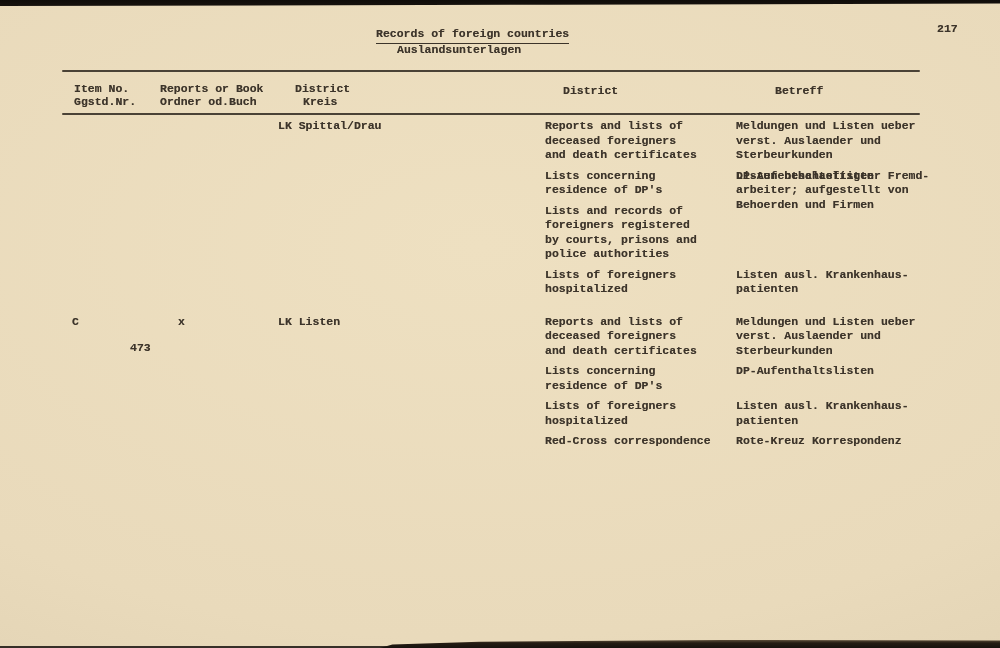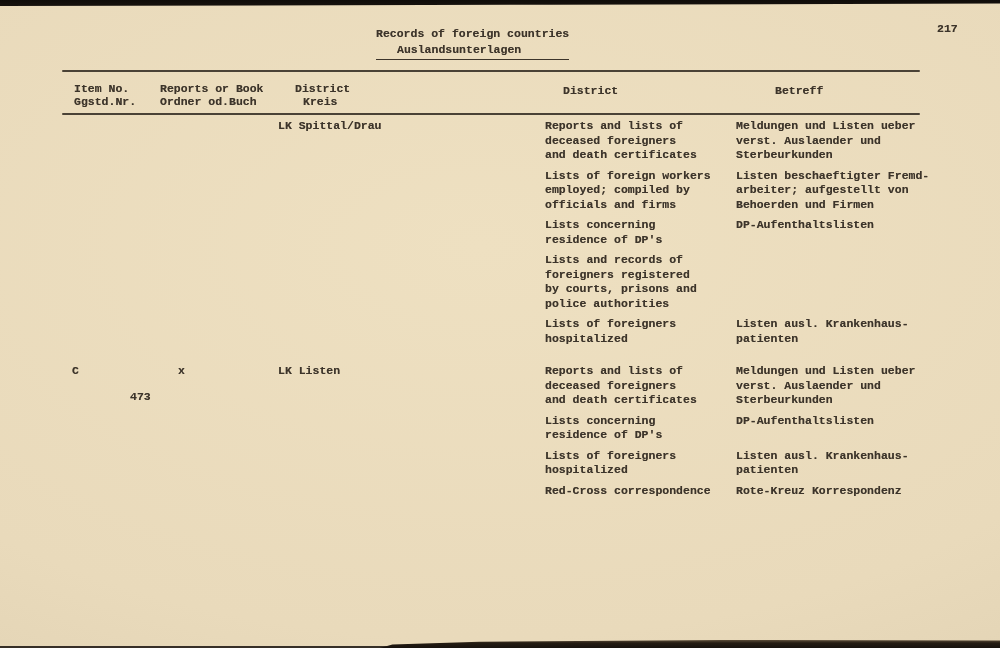--- a/index.html
+++ b/index.html
@@ -32,21 +32,21 @@
     position:absolute;bottom:0;left:0;width:41%;height:2px;
     background:var(--edge, #1a1510);opacity:.85;
   }
   .edge-bottom-band{
     position:absolute;bottom:0;left:38%;right:0;height:9px;
     background:linear-gradient(#6e5c44 0%, #241c13 45%, var(--edge,#14100c) 100%);
     clip-path:polygon(0 100%,2% 62%,16% 30%,55% 10%,100% 18%,100% 100%);
   }
 
   
-  .title{top:27px;left:376px;border-bottom:1.6px solid var(--ink,#3c342a);padding-bottom:17px;}
+  .title{top:27px;left:376px;border-bottom:1.6px solid var(--ink,#3c342a);padding-bottom:1px;}
   .subtitle{top:43px;left:397px;}
   .page-number{top:22px;left:893px;margin-left:44px;}
 
   
   .rule{position:absolute;left:62px;width:858px;height:2px;background:var(--rule,#4a4236);border-radius:1px;}
   .rule-top{top:70px;}
   .rule-mid{top:113px;height:1.7px;}
 
   
   .h-item-en{top:82px;left:74px;}
@@ -102,23 +102,20 @@
         <span class="cell district">LK Spittal/Drau</span>
         <div class="entry">
           <div class="subject">Reports and lists of
 deceased foreigners
 and death certificates</div>
           <div class="betreff">Meldungen und Listen ueber
 verst. Auslaender und
 Sterbeurkunden</div>
         </div>
         <div class="entry">
-          <div class="subject">Lists of foreign workers
-employed; compiled by
-officials and firms</div>
           <div class="betreff">Listen beschaeftigter Fremd-
 arbeiter; aufgestellt von
 Behoerden und Firmen</div>
         </div>
         <div class="entry">
           <div class="subject">Lists concerning
 residence of DP's</div>
           <div class="betreff">DP-Aufenthaltslisten</div>
         </div>
         <div class="entry">

